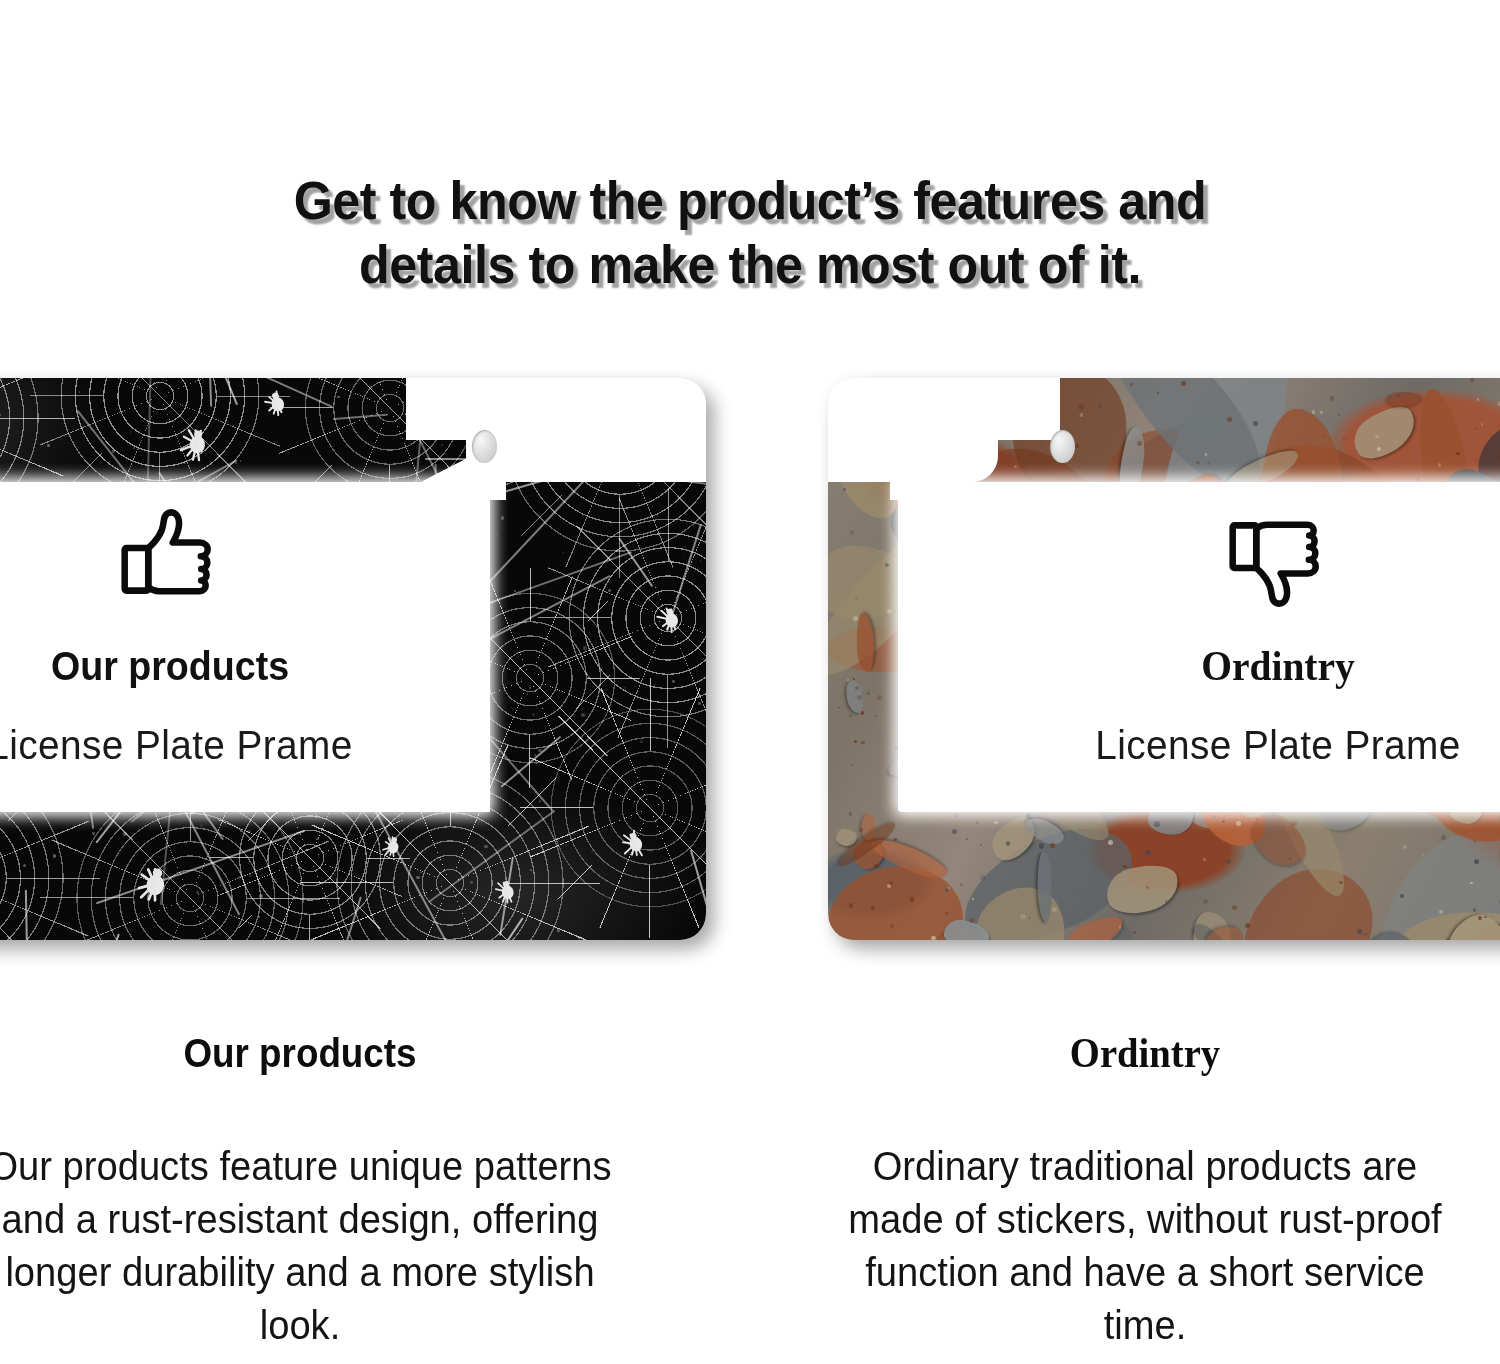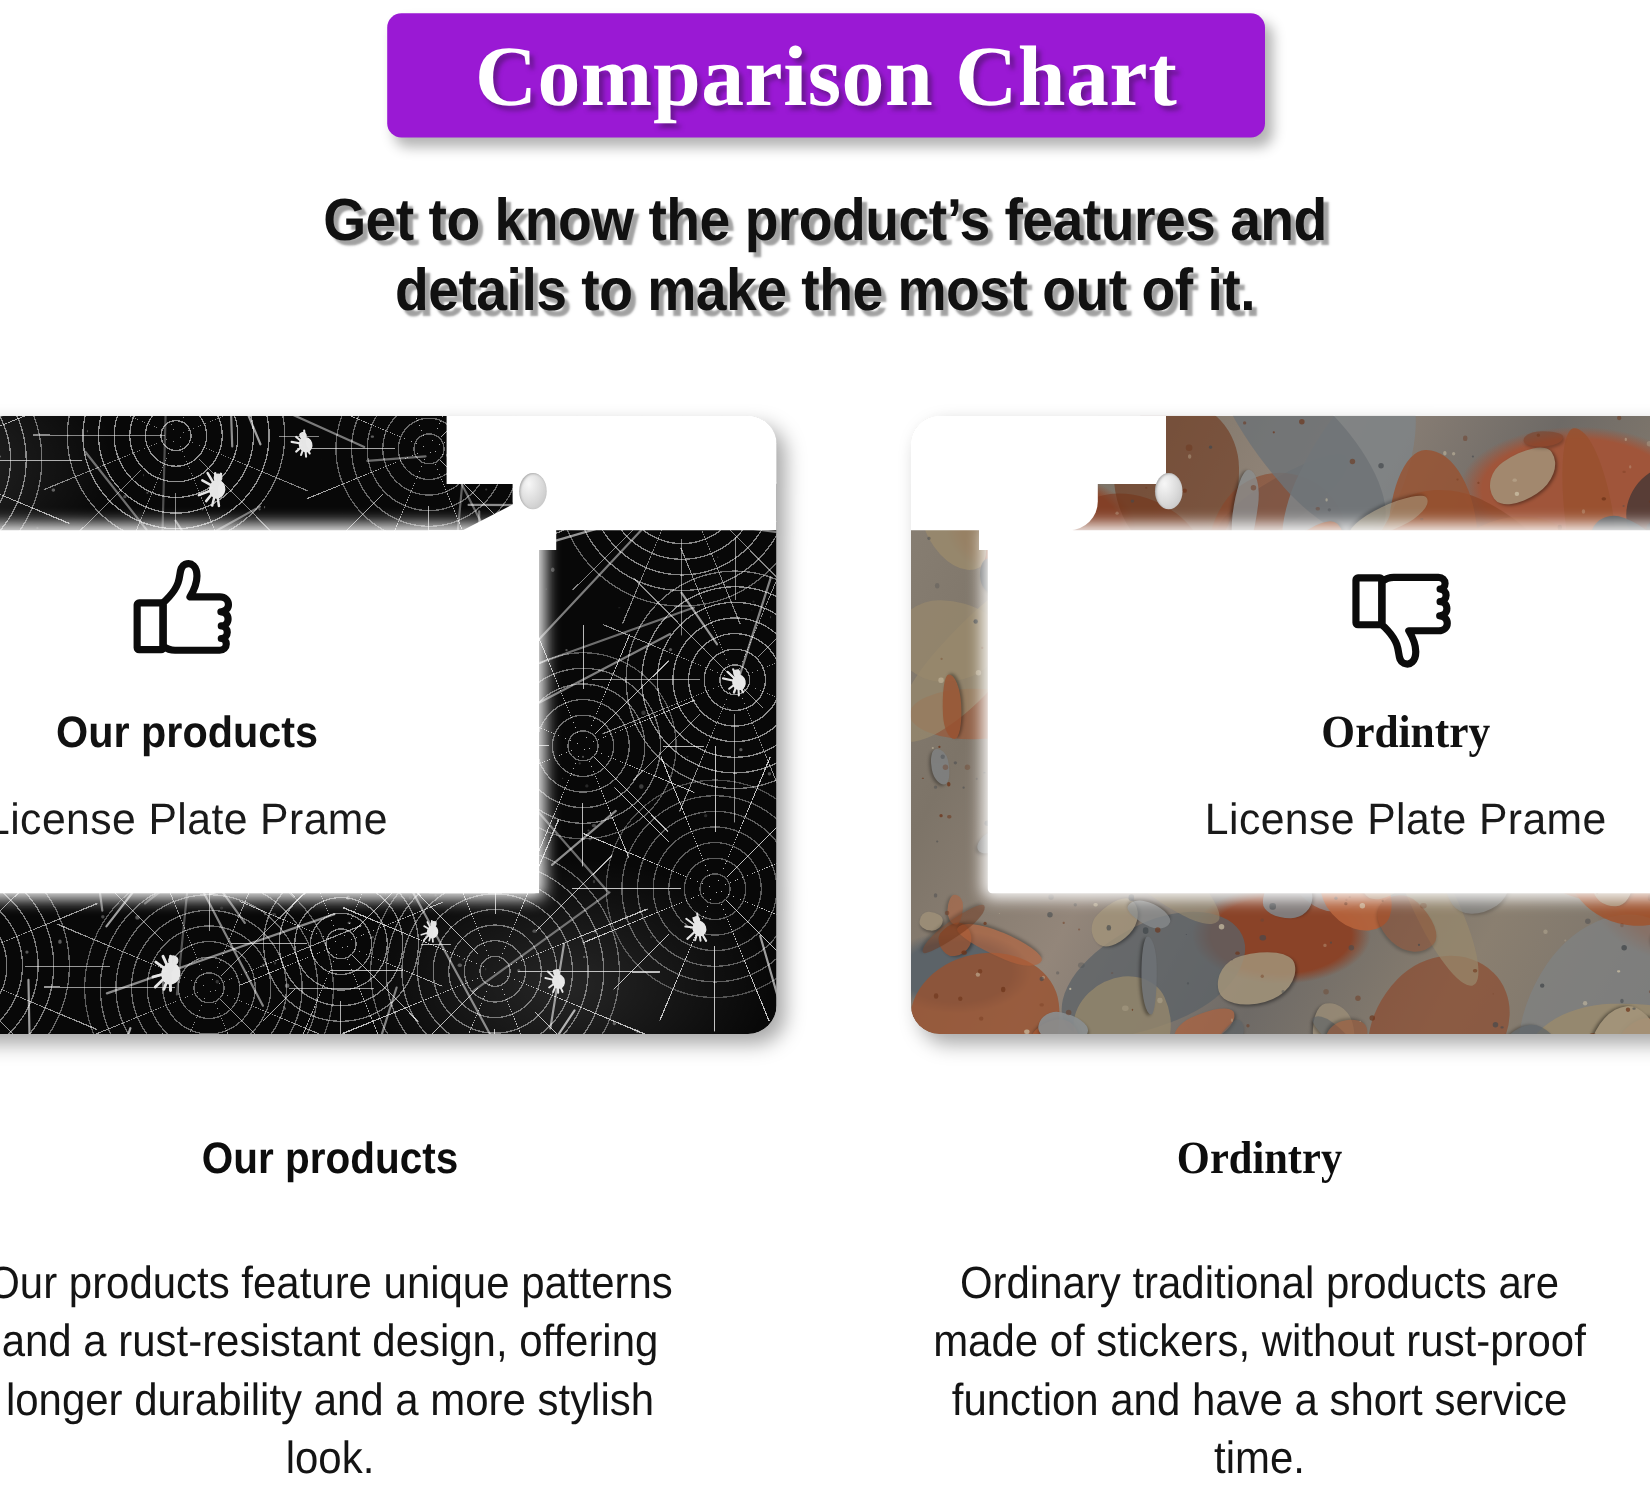--- a/index.html
+++ b/index.html
@@ -161,23 +161,20 @@
     font-family:"Liberation Sans", sans-serif;
     font-weight:400;font-size:41px;line-height:53px;color:#141414;
     transform:scaleX(.93);
   }
 </style>
 </head>
 <body>
 
 <div id="page">
 
-  <div class="badge">
-    <span class="badge-text">Comparison Chart</span>
-  </div>
 
   <div class="subtitle">
     <span class="ln">Get to know the product’s features and</span>
     <span class="ln">details to make the most out of it.</span>
   </div>
 
   <div class="frame-wrap" id="frame-left">
     <div class="plate">
       <div class="plate-skin skin-web" id="web-skin">
           <div class="web-cell" style="left: -55px; top: -110px; width: 300px; height: 300px; opacity: 0.78;"></div>

